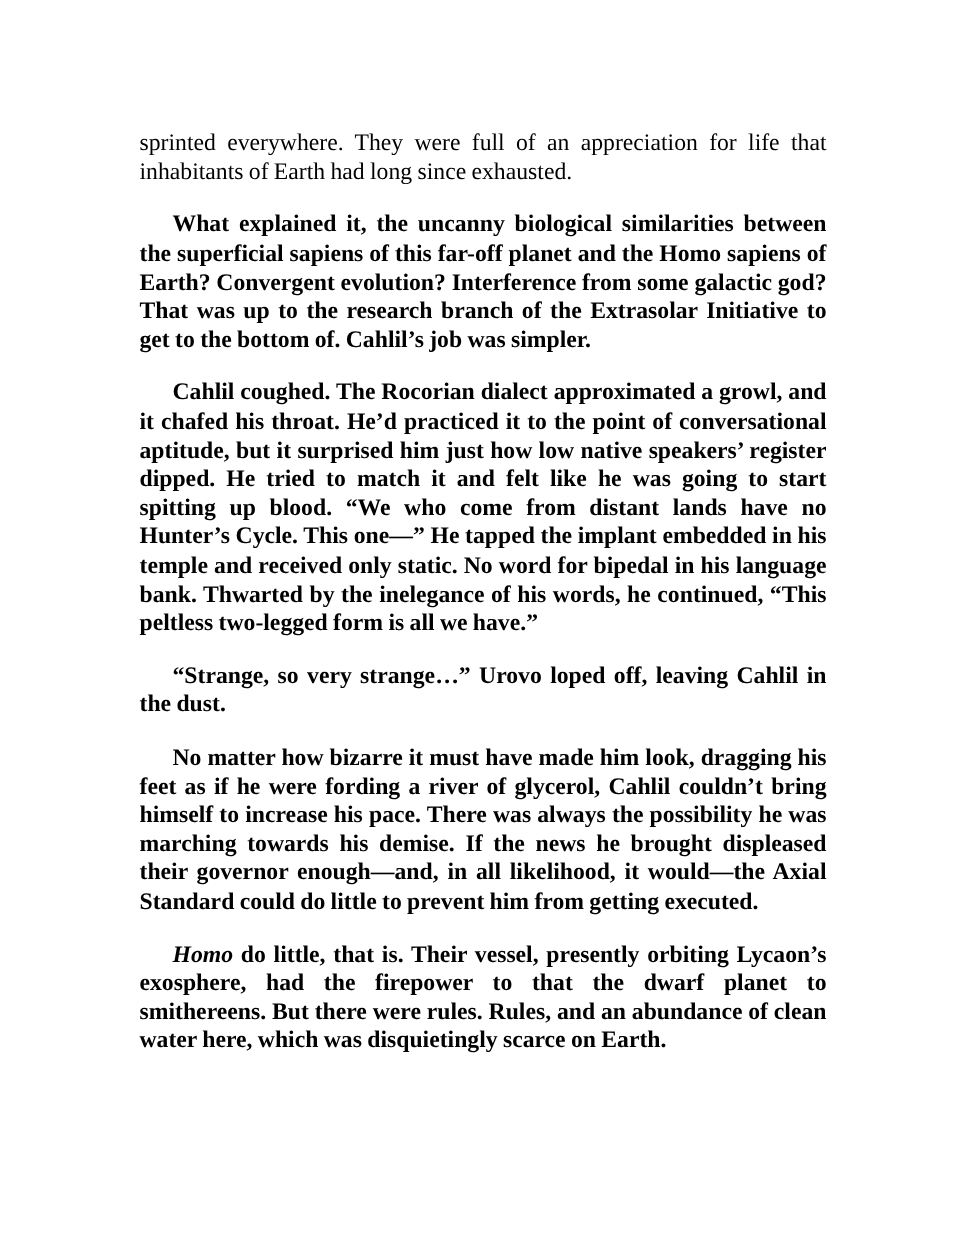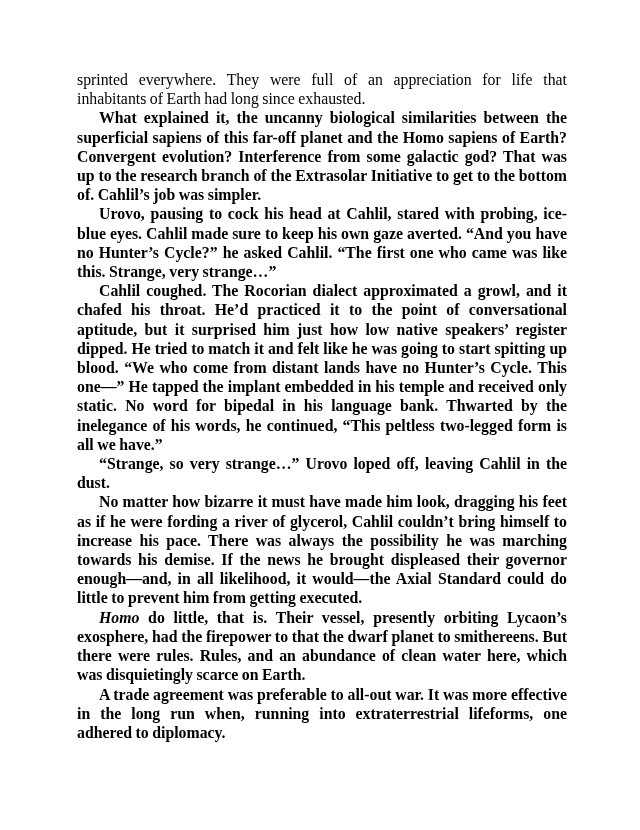--- a/index.html
+++ b/index.html
@@ -20,38 +20,36 @@
     top: 70px;
     width: 490px;
     font-family: "Liberation Serif", "DejaVu Serif", serif;
     font-size: 15.8px;
     line-height: 19.2px;
     color: #000000;
     text-align: justify;
     word-spacing: -0.4px;
   }
   .text-block p {
-    margin: 0;
+    margin: 16px;
     padding: 0;
   }
   .text-block p.indent {
     text-indent: 22px;
     font-weight: bold;
   }
   .italic {
     font-style: italic;
   }
 </style>
 </head>
 <body>
 
 <div class="sheet">
   <div class="text-block" id="text-block">
       <p class=""><span>sprinted everywhere. They were full of an appreciation for life that inhabitants of Earth had long since exhausted.</span></p>
       <p class="indent"><span>What explained it, the uncanny biological similarities between the superficial sapiens of this far-off planet and the Homo sapiens of Earth? Convergent evolution? Interference from some galactic god? That was up to the research branch of the Extrasolar Initiative to get to the bottom of. Cahlil’s job was simpler.</span></p>
-      <p class="indent"><span>Urovo, pausing to cock his head at Cahlil, stared with probing, ice-blue eyes. Cahlil made sure to keep his own gaze averted. “And you have no Hunter’s Cycle?” he asked Cahlil. “The first one who came was like this. Strange, very strange…”</span></p>
       <p class="indent"><span>Cahlil coughed. The Rocorian dialect approximated a growl, and it chafed his throat. He’d practiced it to the point of conversational aptitude, but it surprised him just how low native speakers’ register dipped. He tried to match it and felt like he was going to start spitting up blood. “We who come from distant lands have no Hunter’s Cycle. This one—” He tapped the implant embedded in his temple and received only static. No word for bipedal in his language bank. Thwarted by the inelegance of his words, he continued, “This peltless two-legged form is all we have.”</span></p>
       <p class="indent"><span>“Strange, so very strange…” Urovo loped off, leaving Cahlil in the dust.</span></p>
       <p class="indent"><span>No matter how bizarre it must have made him look, dragging his feet as if he were fording a river of glycerol, Cahlil couldn’t bring himself to increase his pace. There was always the possibility he was marching towards his demise. If the news he brought displeased their governor enough—and, in all likelihood, it would—the Axial Standard could do little to prevent him from getting executed.</span></p>
       <p class="indent"><span class="italic">Homo</span><span> do little, that is. Their vessel, presently orbiting Lycaon’s exosphere, had the firepower to that the dwarf planet to smithereens. But there were rules. Rules, and an abundance of clean water here, which was disquietingly scarce on Earth.</span></p>
-      <p class="indent"><span>A trade agreement was preferable to all-out war. It was more effective in the long run when, running into extraterrestrial lifeforms, one adhered to diplomacy.</span></p>
     </div>
 </div>
 
 </body></html>

